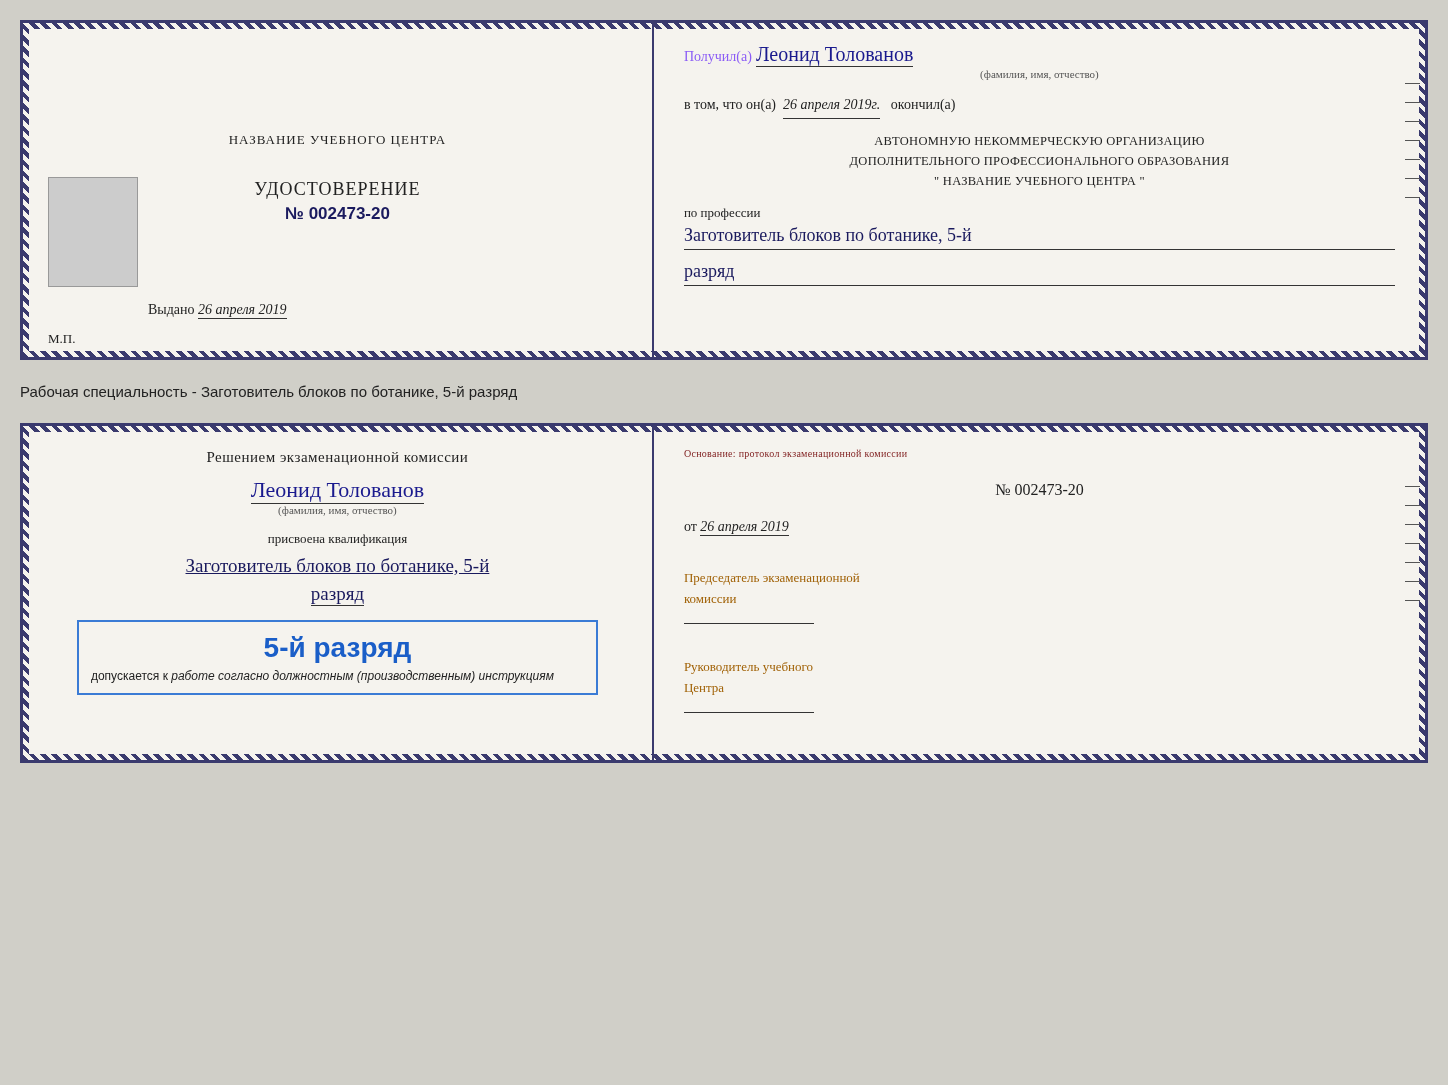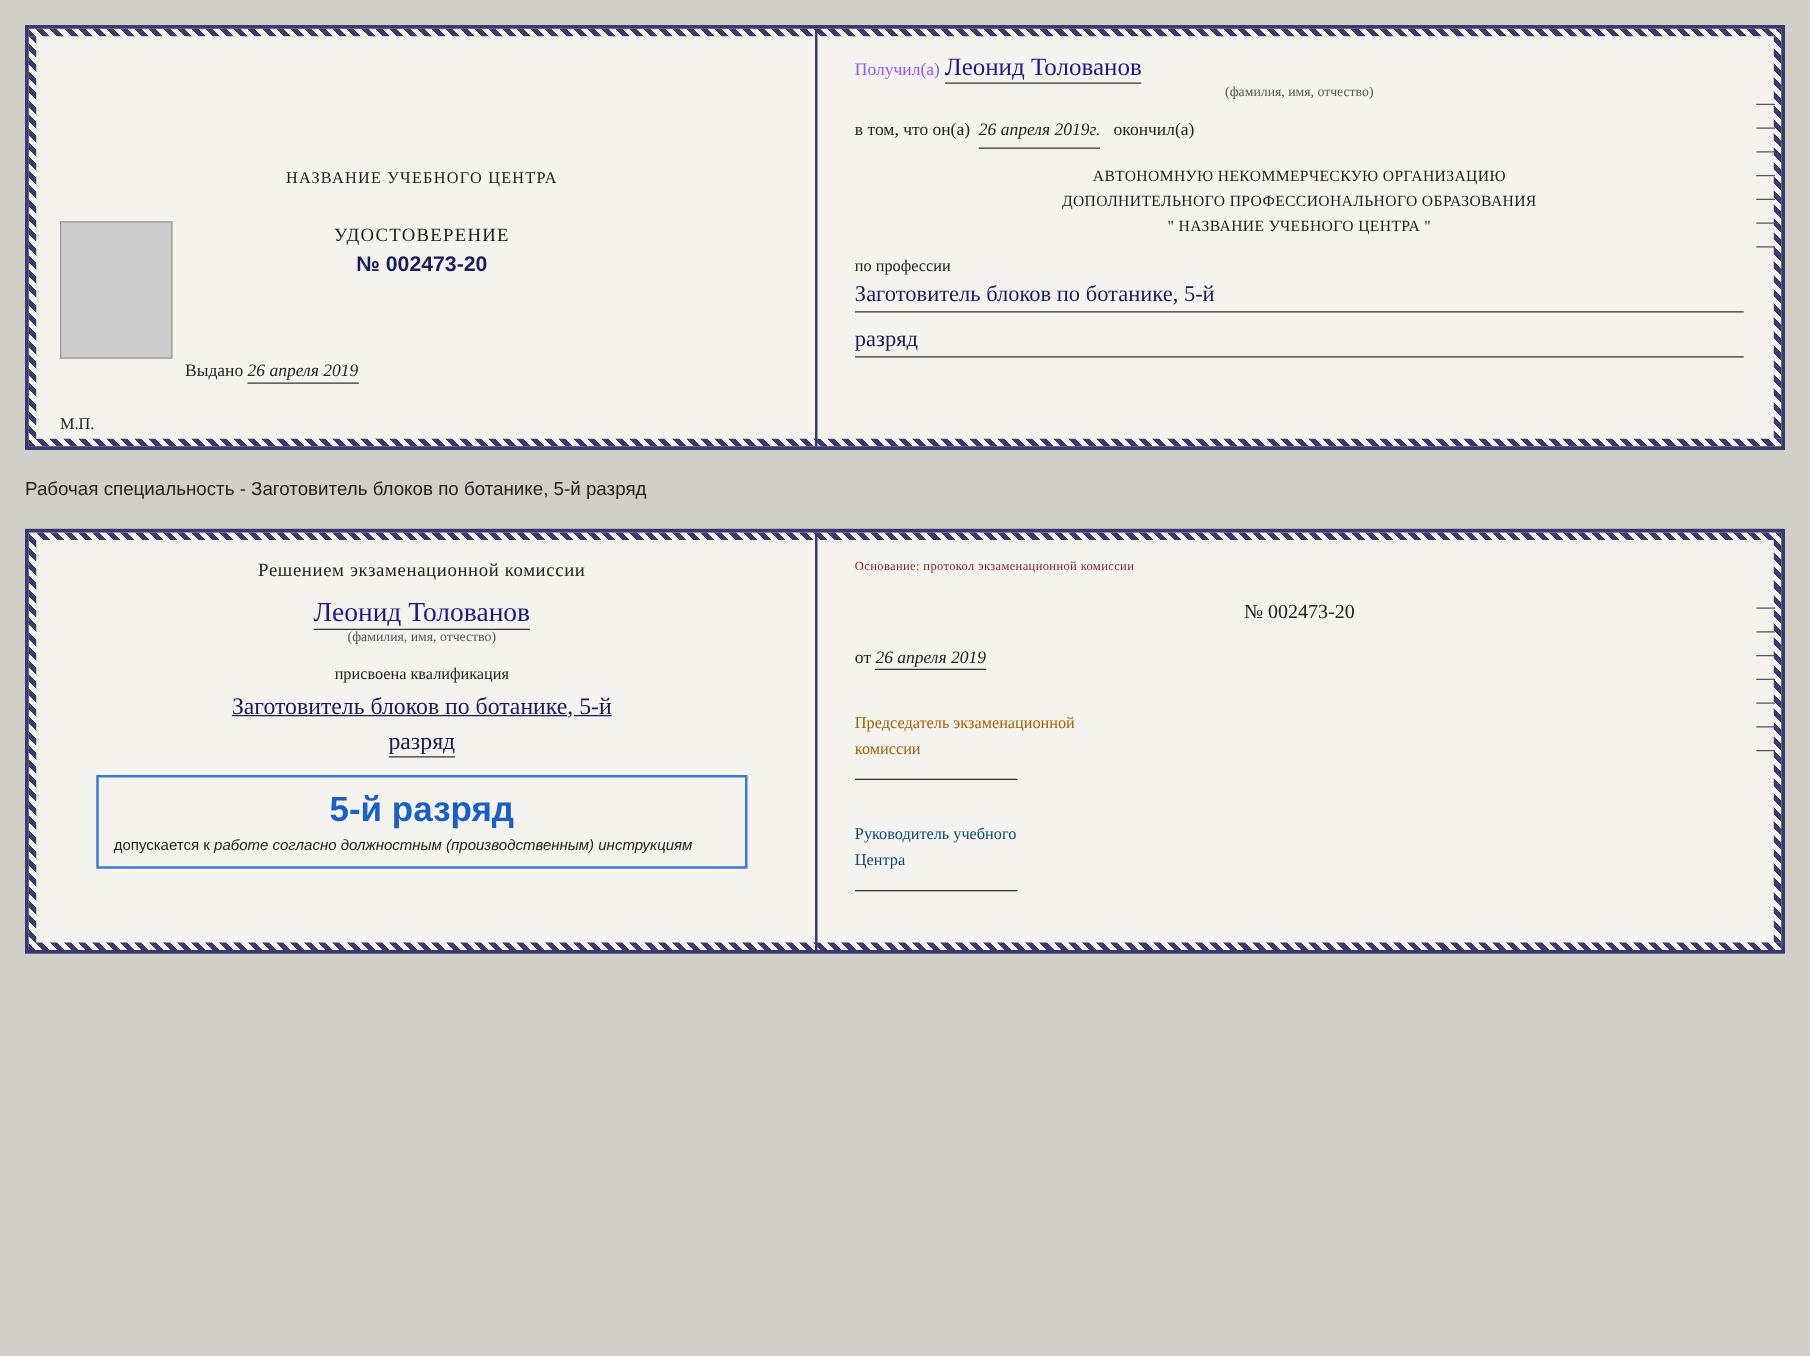--- a/index.html
+++ b/index.html
@@ -70,21 +70,21 @@
       font-size: 13px;
       letter-spacing: 1px;
       text-transform: uppercase;
       text-align: center;
       color: #222;
       margin-bottom: 30px;
       line-height: 1.4;
     }
 
     .certificate-label {
-      font-size: 15px;
+      font-size: 18px;
       letter-spacing: 1px;
       text-transform: uppercase;
       text-align: center;
       color: #222;
       margin-bottom: 4px;
     }
 
     .certificate-number {
       font-size: 17px;
       font-weight: bold;
@@ -101,21 +101,21 @@
       border: 1px solid #999;
       position: absolute;
       left: 25px;
       bottom: 70px;
     }
 
     .issued-line {
       font-size: 14px;
       color: #222;
       position: absolute;
-      bottom: 50px;
+      bottom: 38px;
       left: 125px;
     }
 
     .mp-label {
       font-size: 13px;
       color: #222;
       position: absolute;
       bottom: 10px;
       left: 25px;
     }
@@ -319,21 +319,21 @@
 
     .chairman-block {
       font-size: 13px;
       color: #a16207;
       line-height: 1.6;
       margin-bottom: 15px;
     }
 
     .head-block {
       font-size: 13px;
-      color: #0c4a6e;
+      color: #a16207;
       line-height: 1.6;
     }
 
     .sign-line {
       display: inline-block;
       border-bottom: 1px solid #333;
       width: 130px;
     }
   </style>
 </head>

